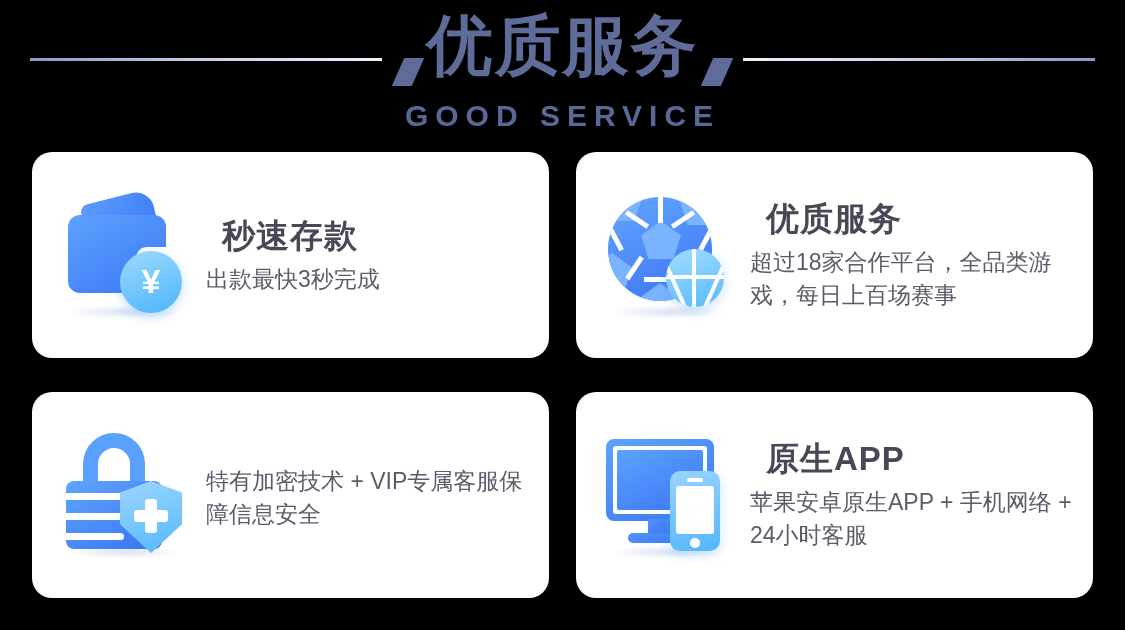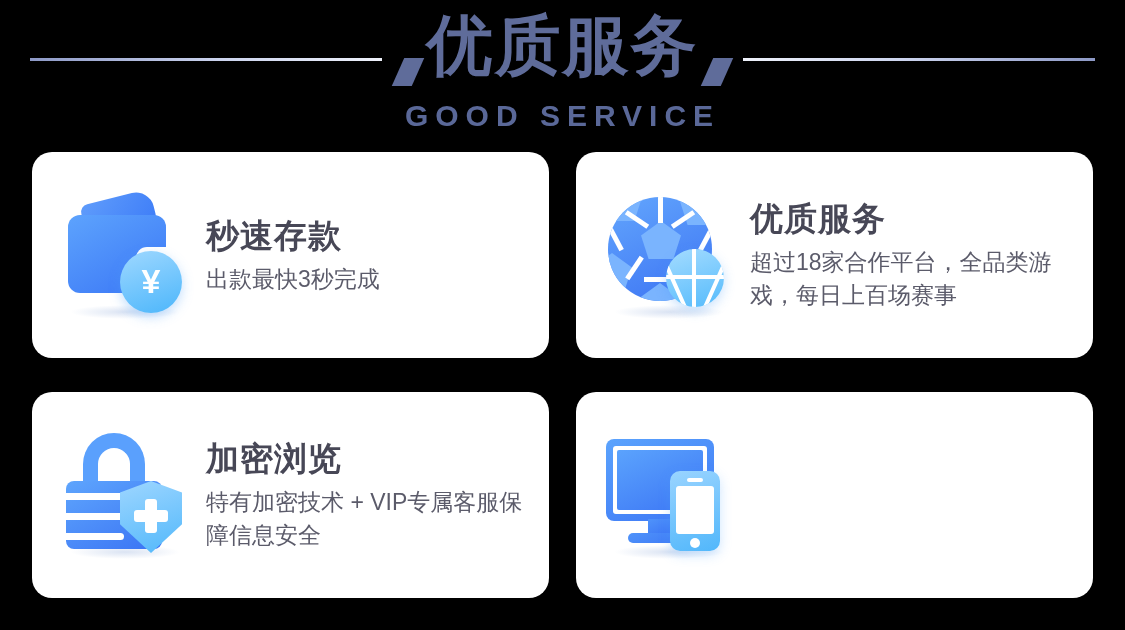--- a/index.html
+++ b/index.html
@@ -121,20 +121,21 @@
     padding-right: 14px;
     min-width: 0;
   }
   .card-title {
     font-size: 33px;
     line-height: 42px;
     font-weight: bold;
     color: #474756;
     letter-spacing: 1px;
     white-space: nowrap;
+    margin-left: 16px;
   }
   .card-sub {
     margin-top: 6px;
     font-size: 23px;
     line-height: 33px;
     color: #5b5b6a;
     letter-spacing: 0px;
   }
 
   
@@ -418,21 +419,20 @@
           <div class="stripe" style="top:32px; width:66px;"></div>
           <div class="stripe" style="top:52px; width:58px;"></div>
         </div>
         <div class="shield">
           <div class="cross-v"></div>
           <div class="cross-h"></div>
         </div>
       </div>
     </div>
     <div class="card-text">
-      <div class="card-title">加密浏览</div>
       <div class="card-sub">特有加密技术 + VIP专属客服保障信息安全</div>
     </div>
   </div>
 
   <div class="card">
     <div class="card-icon">
       <div class="device">
         <div class="icon-shadow"></div>
         <div class="monitor">
           <div class="screen-inner">
@@ -441,15 +441,19 @@
         </div>
         <div class="mon-neck"></div>
         <div class="mon-base"></div>
         <div class="phone">
           <div class="p-speaker"></div>
           <div class="p-screen"></div>
           <div class="p-home"></div>
         </div>
       </div>
     </div>
+    <div class="card-text">
+      <div class="card-title">原生APP</div>
+      <div class="card-sub">苹果安卓原生APP + 手机网络 + 24小时客服</div>
+    </div>
   </div>
 
 </div>
 
 </body></html>

